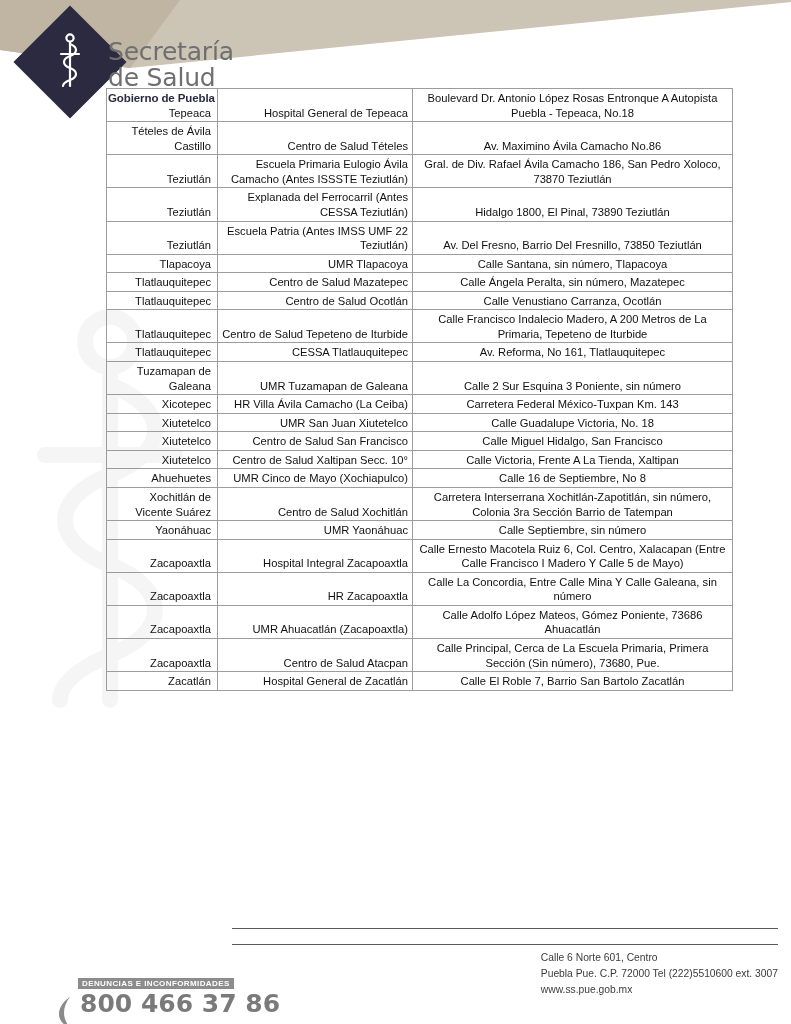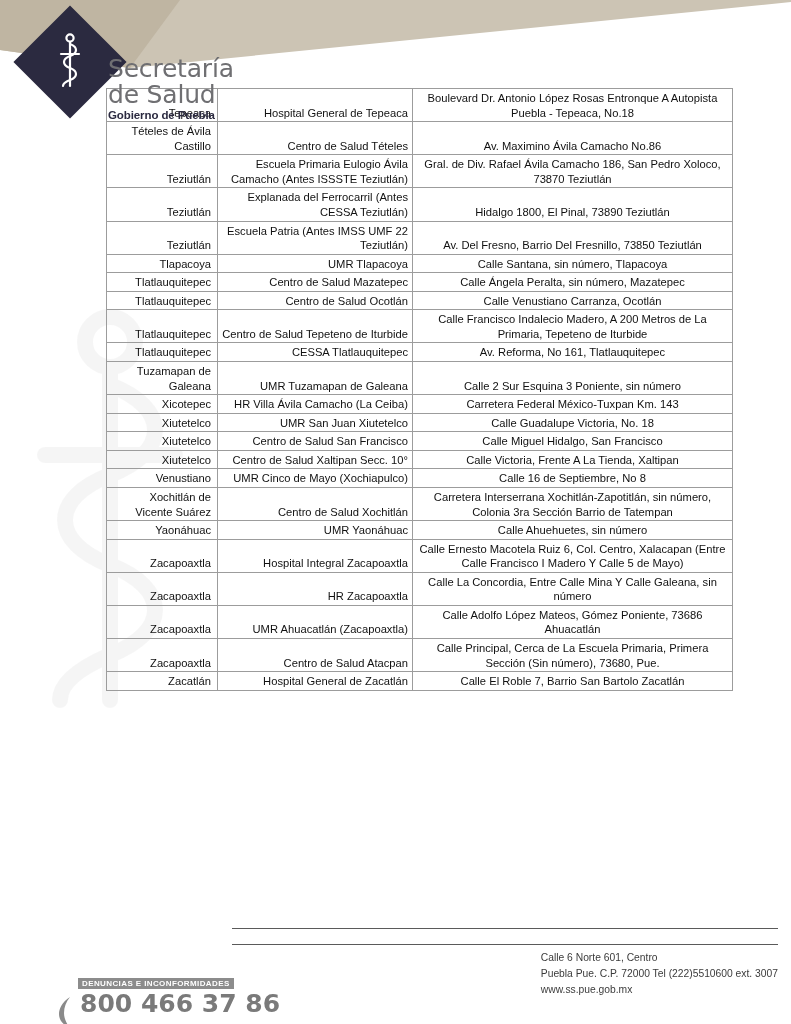--- a/index.html
+++ b/index.html
@@ -42,21 +42,21 @@
   .logo-symbol {
     position: absolute;
     top: 50%; left: 50%;
     width: 44px; height: 60px;
     margin: -30px 0 0 -22px;
   }
 
   
   .wordmark {
     position: absolute;
-    top: 56px; left: 108px;
+    top: 39px; left: 108px;
     line-height: 1.02;
     z-index: 5;
   }
   .wordmark .w1, .wordmark .w2 {
     font-family: "DejaVu Sans", sans-serif;
     font-size: 25px;
     font-weight: 400;
     color: #6f6f72;
     letter-spacing: -0.2px;
     display: block;
@@ -300,33 +300,33 @@
         <td class="c-mun">Xiutetelco</td>
         <td class="c-unit">Centro de Salud San Francisco</td>
         <td class="c-addr">Calle Miguel Hidalgo, San Francisco</td>
       </tr>
       <tr>
         <td class="c-mun">Xiutetelco</td>
         <td class="c-unit">Centro de Salud Xaltipan Secc. 10°</td>
         <td class="c-addr">Calle Victoria, Frente A La Tienda, Xaltipan</td>
       </tr>
       <tr>
-        <td class="c-mun">Venustiano</td>
+        <td class="c-mun">Ahuehuetes</td>
         <td class="c-unit">UMR Cinco de Mayo (Xochiapulco)</td>
         <td class="c-addr">Calle 16 de Septiembre, No 8</td>
       </tr>
       <tr>
         <td class="c-mun">Xochitlán de Vicente Suárez</td>
         <td class="c-unit">Centro de Salud Xochitlán</td>
         <td class="c-addr">Carretera Interserrana Xochitlán-Zapotitlán, sin número, Colonia 3ra Sección Barrio de Tatempan</td>
       </tr>
       <tr>
         <td class="c-mun">Yaonáhuac</td>
         <td class="c-unit">UMR Yaonáhuac</td>
-        <td class="c-addr">Calle Ahuehuetes, sin número</td>
+        <td class="c-addr">Calle Septiembre, sin número</td>
       </tr>
       <tr>
         <td class="c-mun">Zacapoaxtla</td>
         <td class="c-unit">Hospital Integral Zacapoaxtla</td>
         <td class="c-addr">Calle Ernesto Macotela Ruiz 6, Col. Centro, Xalacapan (Entre Calle Francisco I Madero Y Calle 5 de Mayo)</td>
       </tr>
       <tr>
         <td class="c-mun">Zacapoaxtla</td>
         <td class="c-unit">HR Zacapoaxtla</td>
         <td class="c-addr">Calle La Concordia, Entre Calle Mina Y Calle Galeana, sin número</td>

